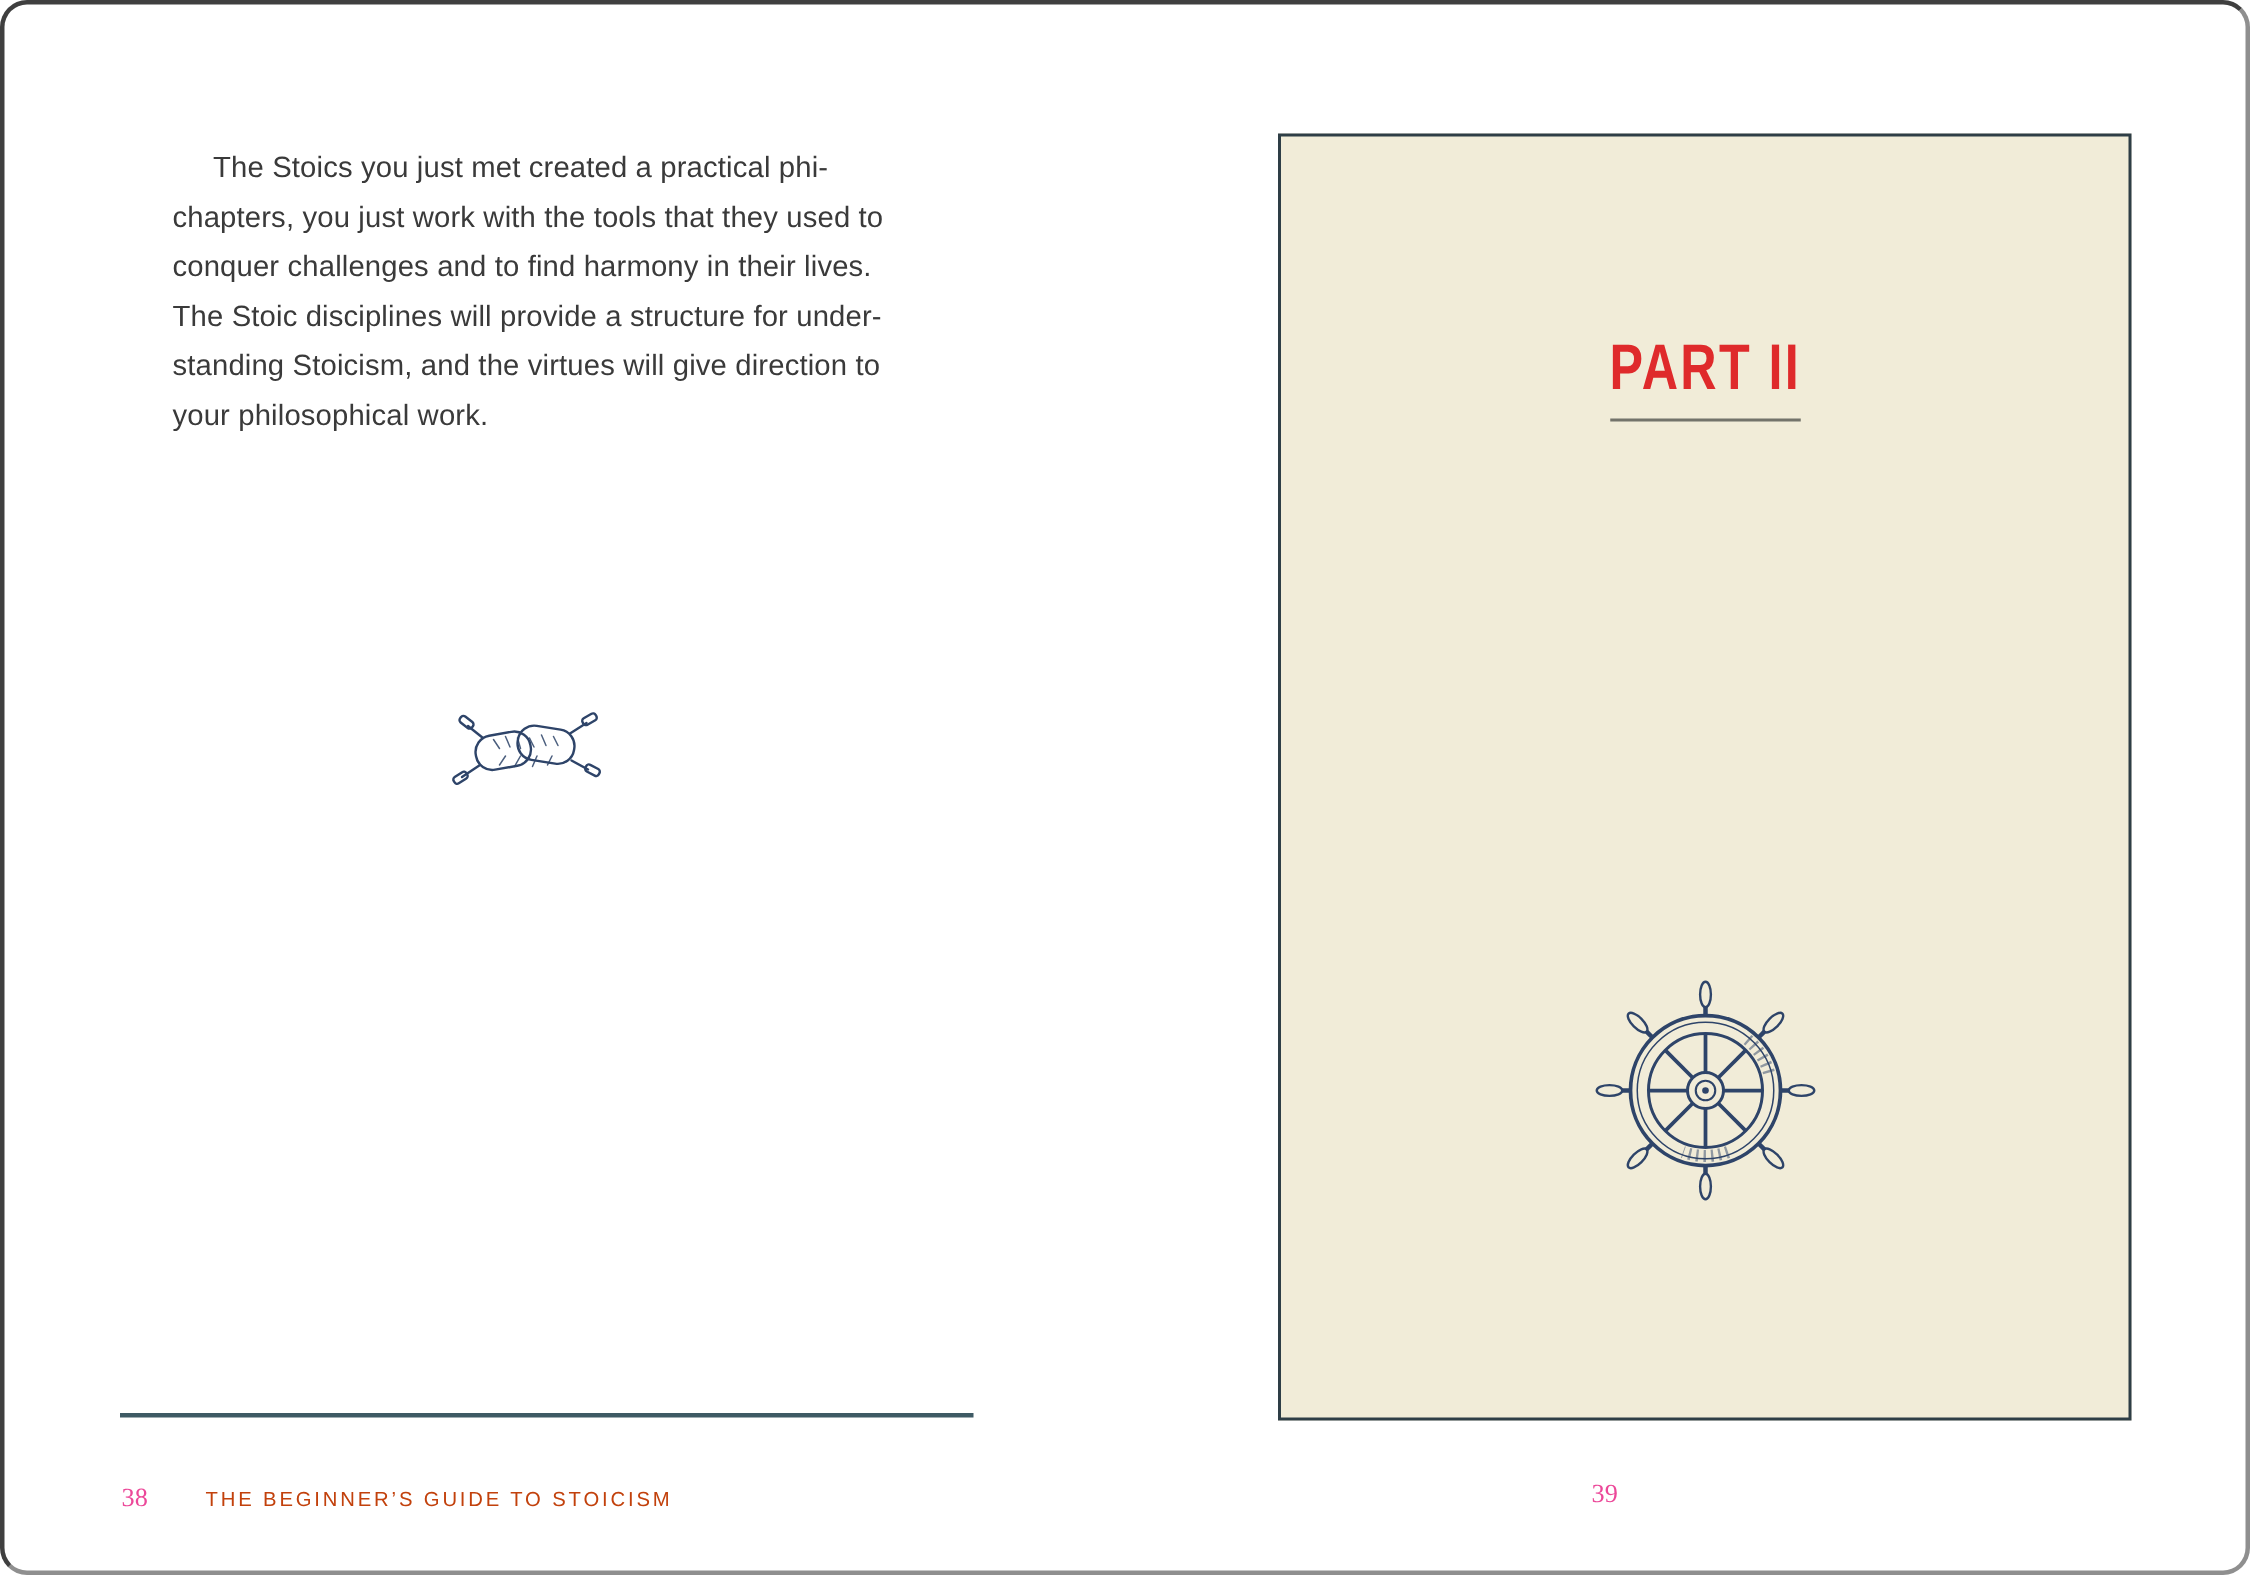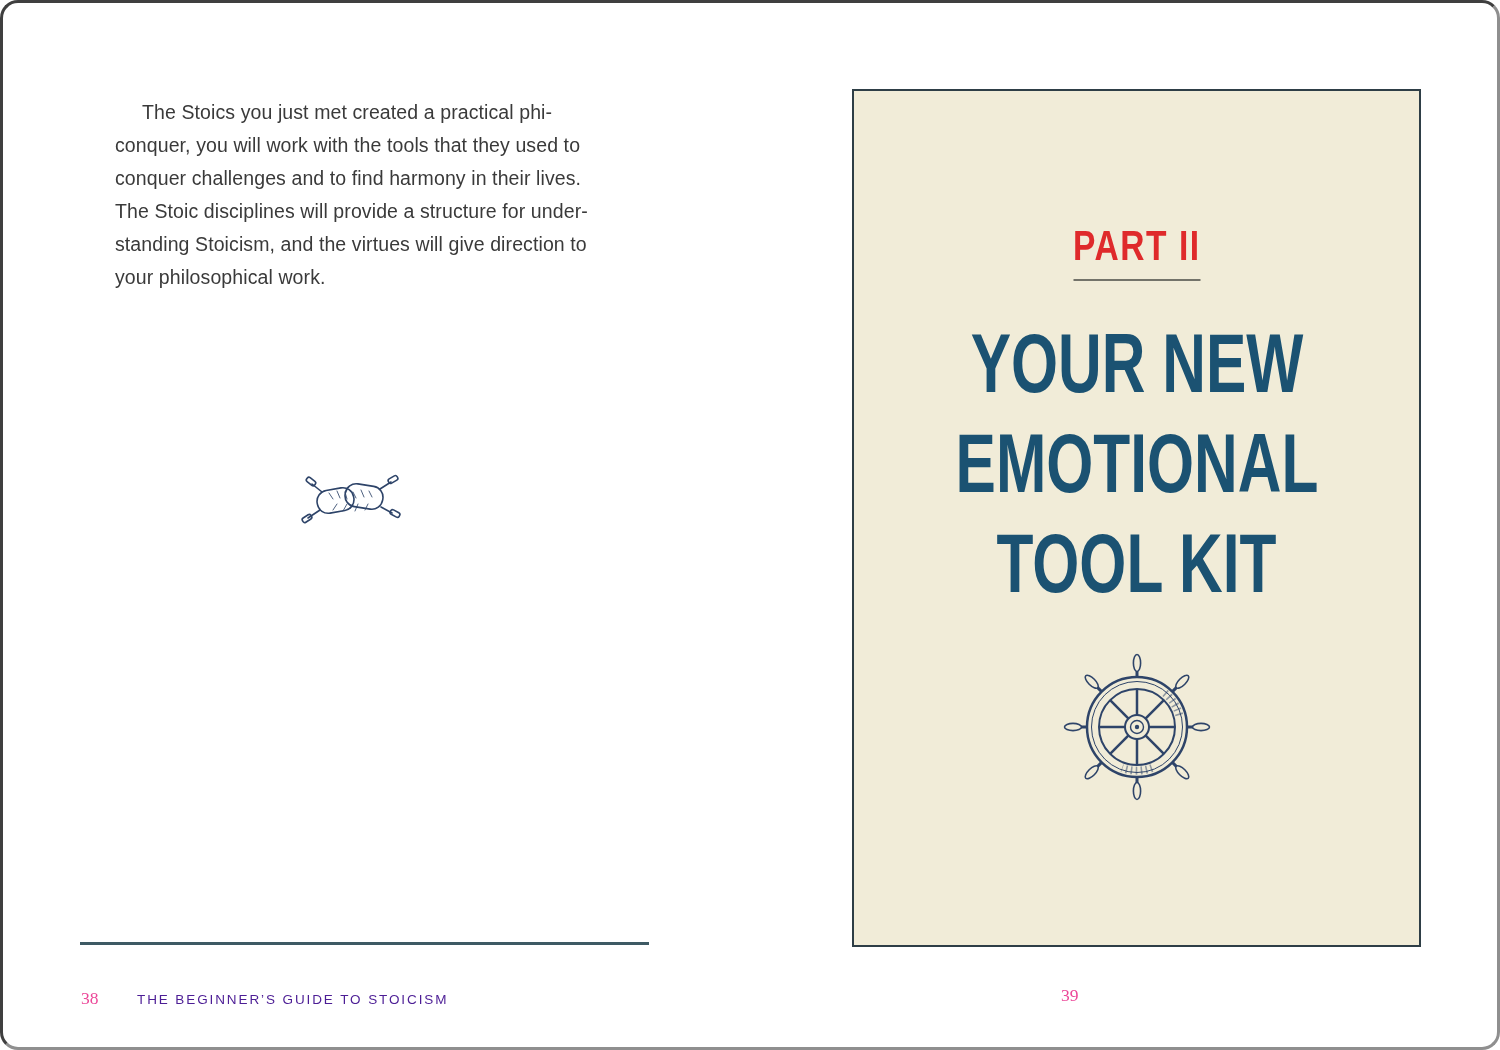--- a/index.html
+++ b/index.html
@@ -50,21 +50,21 @@
     color: #ec4899;
   }
   .folio-left { position: absolute; left: 78px; top: 985px; }
 
   .running-title {
     position: absolute;
     left: 134px;
     top: 989px;
     font-size: 13.5px;
     letter-spacing: 1.9px;
-    color: #4c1d95;
+    color: #c2410c;
   }
 
   
   .part-panel {
     position: absolute;
     left: 849px;
     top: 86px;
     width: 569px;
     height: 858px;
     box-sizing: border-box;
@@ -131,21 +131,21 @@
 </style>
 </head>
 <body>
 
 <div class="frame">
 
   <section>
 
     <div class="body-text">
       <div class="line indent">The Stoics you just met created a practical phi-</div>
-      <div class="line">conquer, you will work with the tools that they used to</div>
+      <div class="line">chapters, you just work with the tools that they used to</div>
       <div class="line">conquer challenges and to find harmony in their lives.</div>
       <div class="line">The Stoic disciplines will provide a structure for under-</div>
       <div class="line">standing Stoicism, and the virtues will give direction to</div>
       <div class="line">your philosophical work.</div>
     </div>
 
     <svg class="knot-svg" width="104" height="60" viewBox="0 0 104 60" aria-hidden="true">
       <g fill="none" stroke="#2E4469" stroke-width="1.6" stroke-linecap="round" stroke-linejoin="round">
         <rect x="18" y="18" width="37" height="23" rx="11" transform="rotate(-10 36.5 29.5)"></rect>
         <rect x="46" y="14" width="38" height="23" rx="11" transform="rotate(9 65 25.5)"></rect>
@@ -172,31 +172,20 @@
   <section>
 
     <div class="part-panel">
 
       <div class="part-label">
         <span class="squeeze">PART II</span>
       </div>
 
       <div class="part-rule"></div>
 
-      <div class="part-title">
-        <div>
-          <span class="squeeze">YOUR NEW</span>
-        </div>
-        <div>
-          <span class="squeeze">EMOTIONAL</span>
-        </div>
-        <div>
-          <span class="squeeze">TOOL KIT</span>
-        </div>
-      </div>
 
       <svg class="wheel-svg" width="150" height="160" viewBox="0 0 150 160" aria-hidden="true">
         <g fill="none" stroke="#2E4469">
 
           <circle cx="75" cy="80" r="50" stroke-width="2.5"></circle>
           <circle cx="75" cy="80" r="45.5" stroke-width="1"></circle>
           <circle cx="75" cy="80" r="38" stroke-width="2"></circle>
 
           <path d="M90 121 A44 44 0 0 1 60 121" stroke-width="8" stroke-dasharray="1.6 3.4" opacity="0.5"></path>
           <path d="M103 46 A44 44 0 0 1 118 71" stroke-width="8" stroke-dasharray="1.6 3.4" opacity="0.5"></path>

